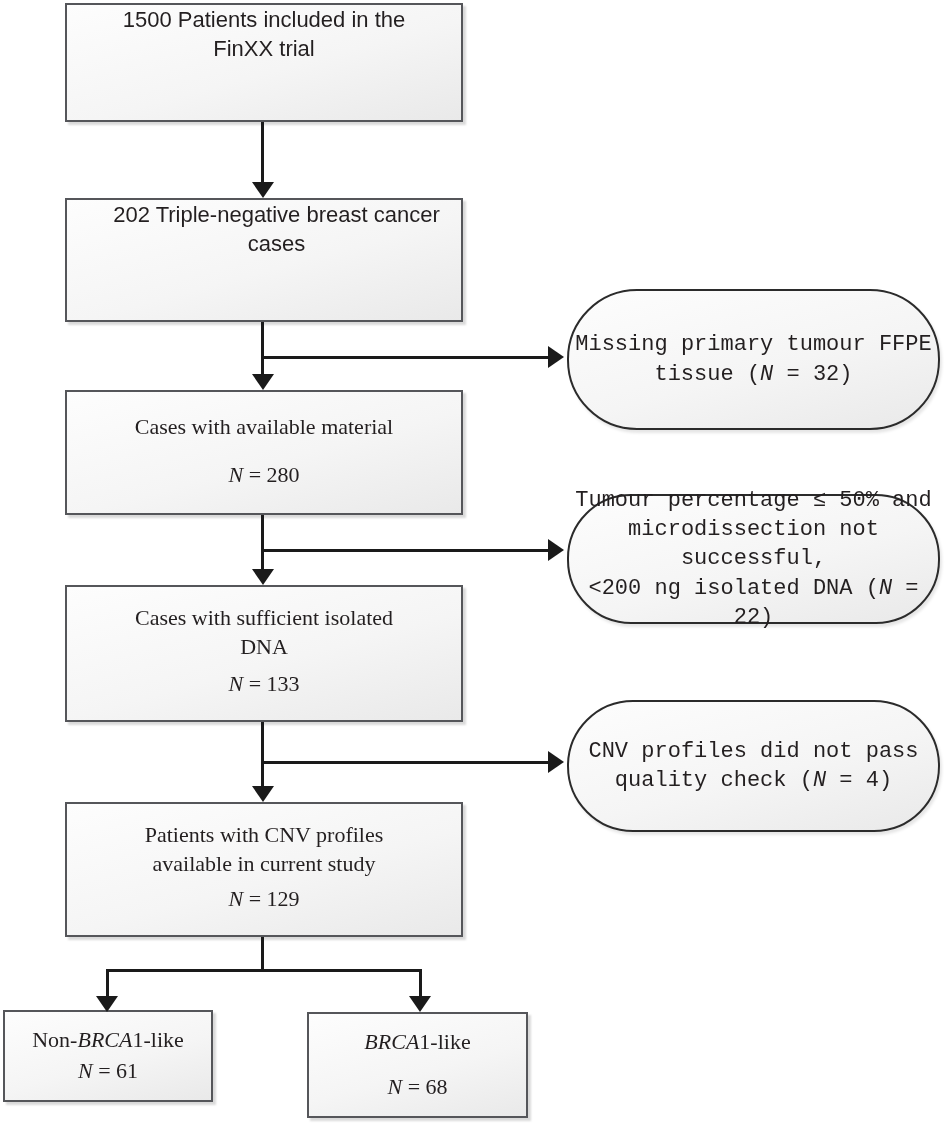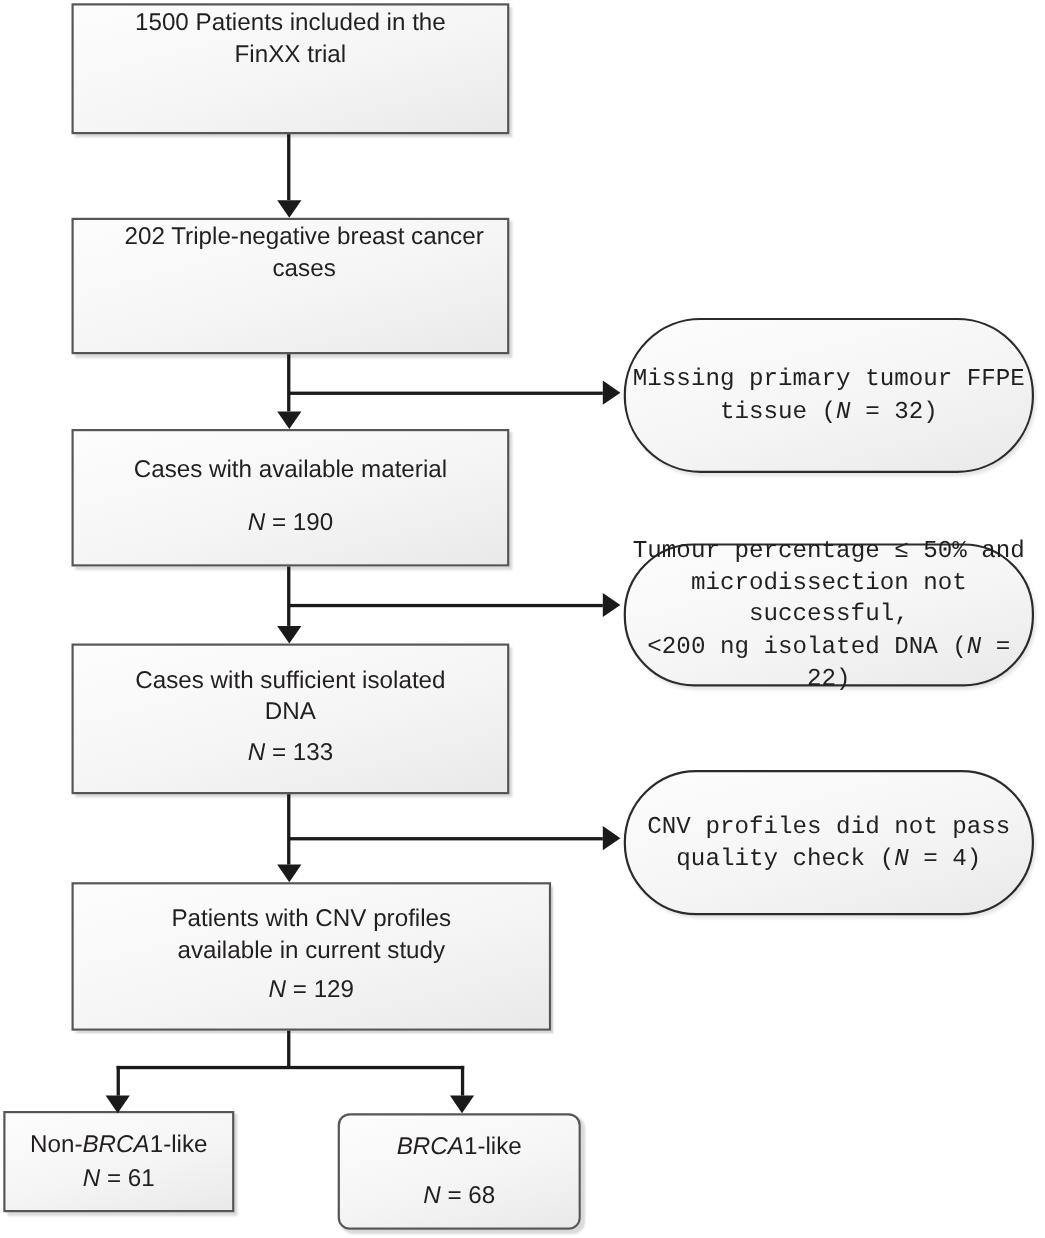--- a/index.html
+++ b/index.html
@@ -19,21 +19,21 @@
     align-items: center;
     text-align: center;
     font-size: 22px;
     line-height: 1.33;
     white-space: pre-line;
   }
   .box {
     border: 2px solid #55565a;
     box-shadow: 3px 3px 2px rgba(0,0,0,0.15);
   }
-  .n-box { justify-content: space-between; }
+  .n-box { justify-content: space-between; font-family: Liberation Serif, serif; }
   .ellipse {
     border: 2px solid #2b2b2b;
     box-shadow: 2px 3px 3px rgba(0,0,0,0.10);
     justify-content: center;
     font-family: Liberation Mono, monospace;
   }
   .it { font-style: italic; }
   .line {
     position: absolute;
     background: #1a1a1a;
@@ -49,23 +49,23 @@
     position: absolute;
     width: 0; height: 0;
     border-top: 11px solid transparent;
     border-bottom: 11px solid transparent;
     border-left: 16px solid #1a1a1a;
   }
   #box1 { left: 65px; top: 3px;    width: 398px; height: 119px; }
   #box2 { left: 65px; top: 198px;  width: 398px; height: 124px; padding-left: 25px; }
   #box3 { left: 65px; top: 390px;  width: 398px; height: 125px; padding: 20px 10px 24px; }
   #box4 { left: 65px; top: 585px;  width: 398px; height: 137px; padding: 16px 24px 22px; }
-  #box5 { left: 65px; top: 802px;  width: 436px; height: 135px; padding: 16px 10px 22px; }
+  #box5 { left: 65px; top: 802px;  width: 398px; height: 135px; padding: 16px 10px 22px; }
   #boxL { left: 3px;  top: 1010px; width: 210px; height: 92px; padding: 13px 6px 15px; }
-  #boxR { left: 307px; top: 1012px; width: 221px; height: 106px; padding: 13px 6px 15px; border-radius: 11px; }
+  #boxR { left: 307px; top: 1012px; width: 221px; height: 106px; padding: 13px 6px 15px; }
   #ell1 { left: 567px; top: 289px; width: 373px; height: 141px; border-radius: 70px / 70px; }
   #ell2 { left: 567px; top: 494px; width: 373px; height: 130px; border-radius: 64px / 64px; }
   #ell3 { left: 567px; top: 700px; width: 373px; height: 132px; border-radius: 66px / 66px; }
 </style>
 </head>
 <body>
 
 <div>
 
   <div class="node box" id="box1">
@@ -73,21 +73,21 @@
 FinXX trial</div>
   </div>
 
   <div class="node box" id="box2">
     <div class="box-text">202 Triple-negative breast cancer
 cases</div>
   </div>
 
   <div class="node box n-box" id="box3">
     <div class="box-text">Cases with available material</div>
-    <div class="n-line"><span class="it">N</span><span> = 190</span></div>
+    <div class="n-line"><span class="it">N</span><span> = 280</span></div>
   </div>
 
   <div class="node box n-box" id="box4">
     <div class="box-text">Cases with sufficient isolated
 DNA</div>
     <div class="n-line"><span class="it">N</span><span> = 133</span></div>
   </div>
 
   <div class="node box n-box" id="box5">
     <div class="box-text">Patients with CNV profiles

